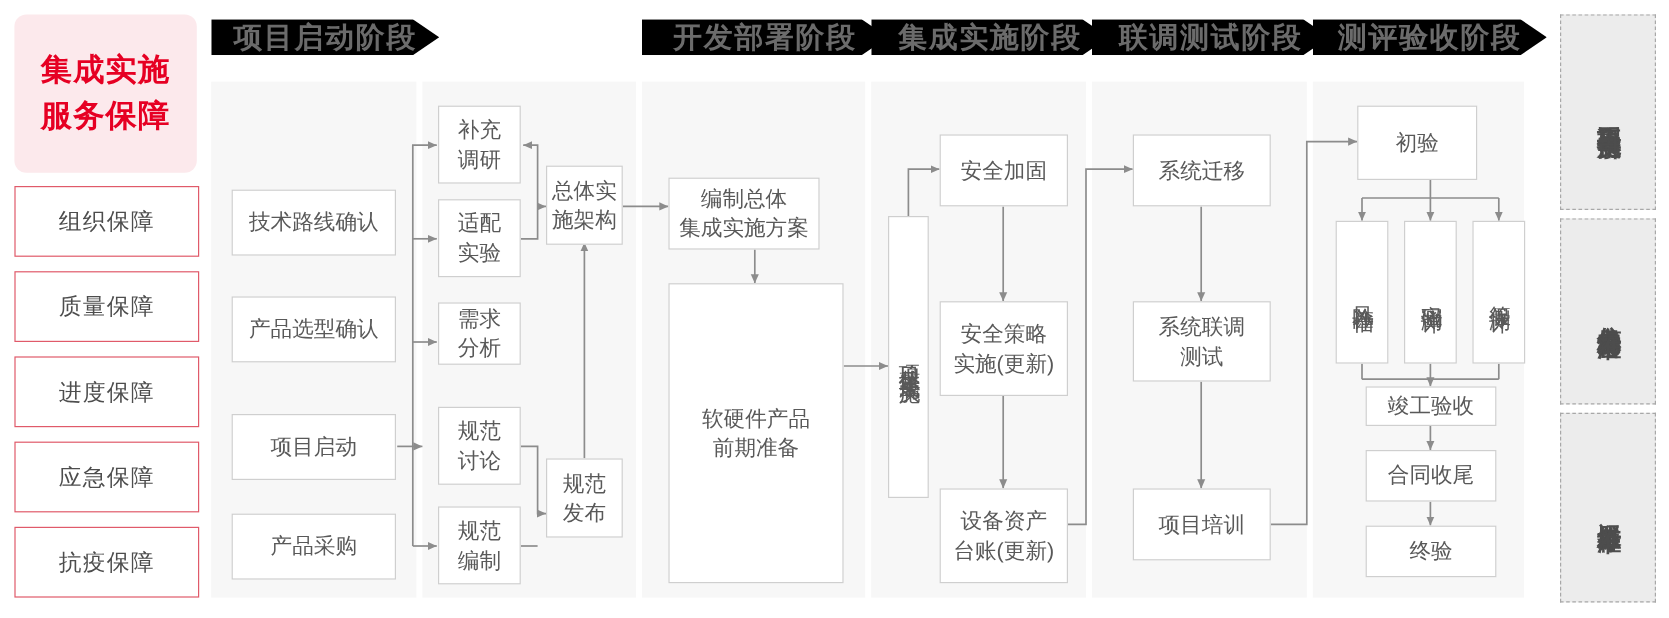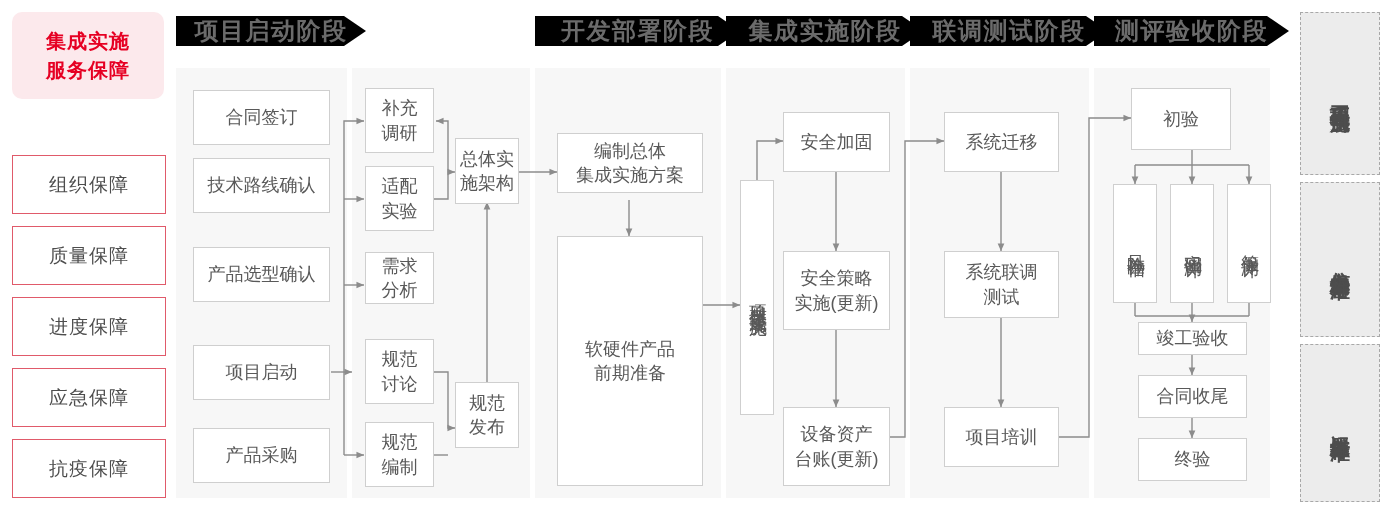--- a/index.html
+++ b/index.html
@@ -5,25 +5,25 @@
   html,body{margin:0;padding:0;background:#ffffff;}
   body{
     width:1391px;height:515px;position:relative;overflow:hidden;
     font-family:"Liberation Sans","DejaVu Sans",sans-serif;
     color:#595959;
   }
   #canvas{position:absolute;left:0;top:0;width:1391px;height:515px;}
 
   
   .left-hero{
-    position:absolute;left:12px;top:12px;width:152px;height:87px;
+    position:absolute;left:12px;top:12px;width:152px;height:132px;
     background:#fce9ec;border-radius:10px;
     display:flex;align-items:center;justify-content:center;
     text-align:center;line-height:1.45;
-    font-size:20px;font-weight:bold;color:#e60023;letter-spacing:1px;
+    font-size:26px;font-weight:bold;color:#e60023;letter-spacing:1px;
   }
   .left-item{
     position:absolute;left:12px;width:152px;height:57px;
     background:#ffffff;border:1.5px solid #e05a6a;
     display:flex;align-items:center;justify-content:center;
     font-size:19px;color:#4d4d4d;letter-spacing:1px;
   }
 
   
   .phase-panel{
@@ -146,21 +146,20 @@
       <path d="M1135,303 L1135,316"></path>
       <path d="M1249,303 L1249,316"></path>
       <path d="M1135,316 L1249,316"></path>
       <path d="M1192,303 L1192,322" marker-end="url(#ah)"></path>
 
       <path d="M1192,355 L1192,375" marker-end="url(#ah)"></path>
       <path d="M1192,418 L1192,438" marker-end="url(#ah)"></path>
     </g>
   </svg>
 
-  <div class="node" style="left:193px;top:90px;width:137px;height:55px">合同签订</div>
   <div class="node" style="left:193px;top:158px;width:137px;height:55px">技术路线确认</div>
   <div class="node" style="left:193px;top:247px;width:137px;height:55px">产品选型确认</div>
   <div class="node" style="left:193px;top:345px;width:137px;height:55px">项目启动</div>
   <div class="node" style="left:193px;top:428px;width:137px;height:55px">产品采购</div>
 
   <div class="node" style="left:365px;top:88px;width:69px;height:65px">
     <div>
       <div>补充</div>
       <div>调研</div>
     </div>
@@ -195,21 +194,21 @@
       <div>施架构</div>
     </div>
   </div>
   <div class="node" style="left:455px;top:382px;width:64px;height:66px">
     <div>
       <div>规范</div>
       <div>发布</div>
     </div>
   </div>
 
-  <div class="node" style="left:557px;top:133px;width:146px;height:60px">
+  <div class="node" style="left:557px;top:148px;width:126px;height:60px">
     <div>
       <div>编制总体</div>
       <div>集成实施方案</div>
     </div>
   </div>
   <div class="node" style="left:557px;top:236px;width:146px;height:250px">
     <div>
       <div>软硬件产品</div>
       <div>前期准备</div>
     </div>

